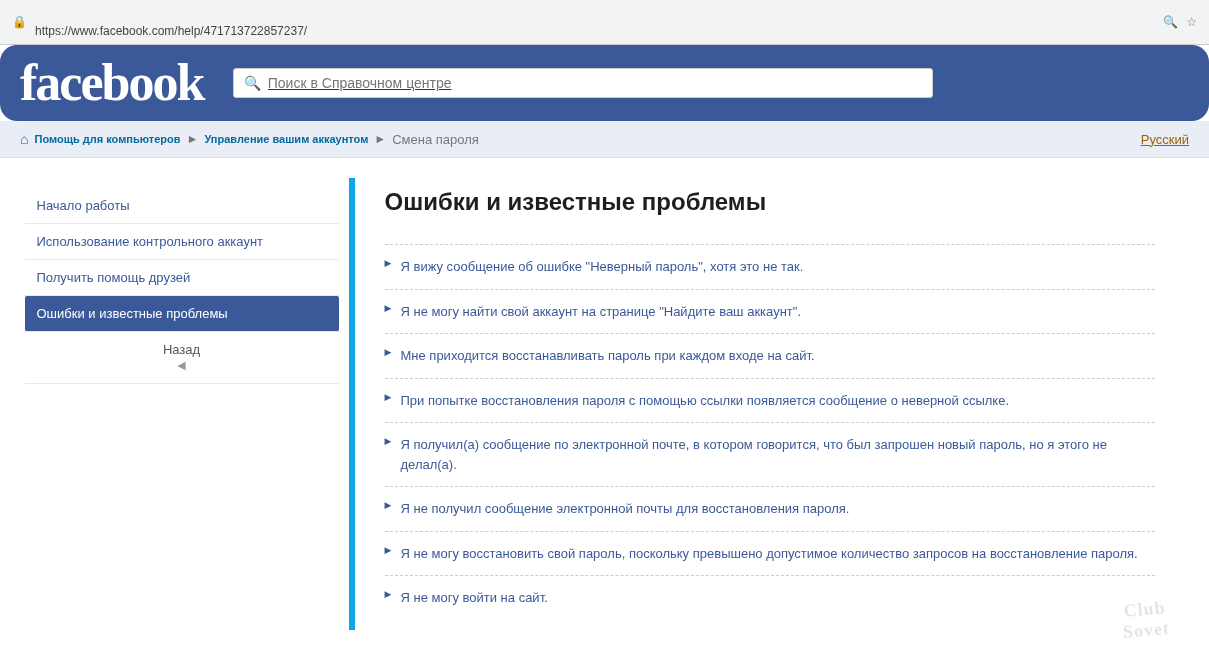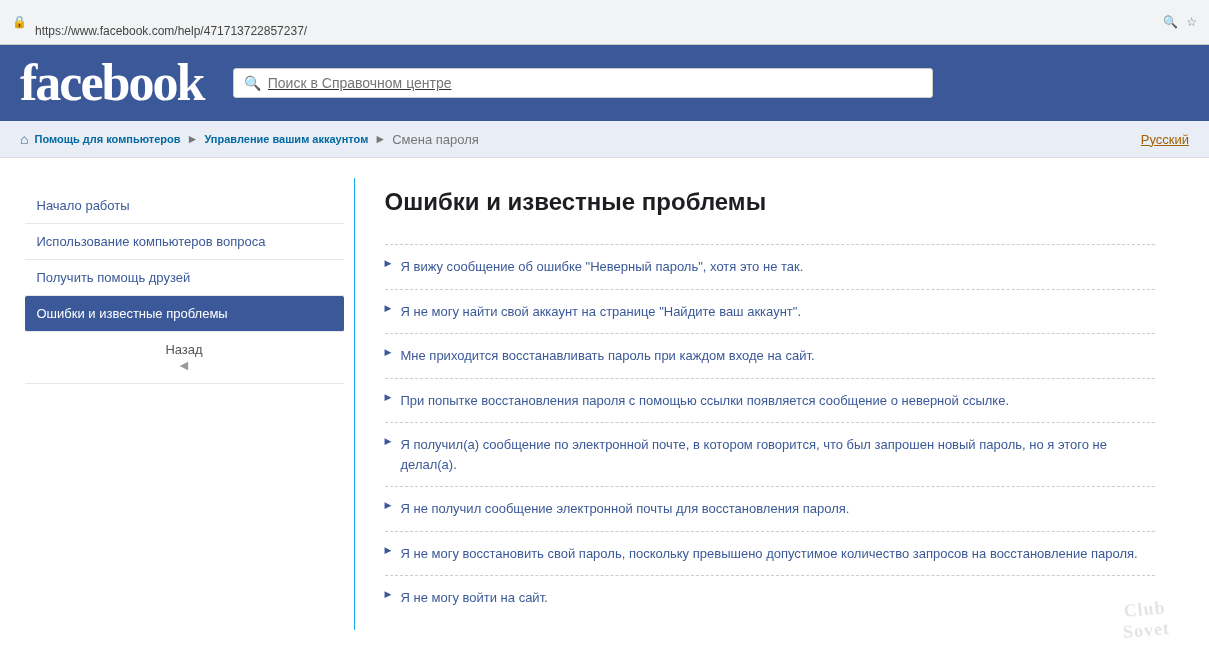--- a/index.html
+++ b/index.html
@@ -6,20 +6,21 @@
     body { font-family: Arial, Helvetica, sans-serif; font-size: 13px; color: #333; background: #fff; }
 
     
     #header {
       background: #3b5998;
       padding: 12px 20px;
       display: flex;
       align-items: center;
       gap: 20px;
       min-height: 76px;
+      border-radius: 17px;
     }
     #logo-area {
       flex-shrink: 0;
     }
     #logo-text {
       font-family: Georgia, 'Times New Roman', serif;
       font-size: 52px;
       font-weight: bold;
       color: #fff;
       letter-spacing: -2px;
@@ -94,21 +95,21 @@
       max-width: 1180px;
       margin: 0 auto;
       padding: 20px 10px;
       gap: 0;
     }
 
     
     #sidebar {
       width: 330px;
       flex-shrink: 0;
-      border-right: 1px solid #0ea5e9;
+      border-right: 6px solid #0ea5e9;
       padding-right: 10px;
       padding-top: 10px;
     }
     .sidebar-item {
       display: flex;
       align-items: center;
       justify-content: space-between;
       padding: 10px 12px;
       border-bottom: 1px solid #e8e8e8;
       cursor: pointer;
@@ -205,21 +206,21 @@
   <span id="lang-selector">Русский</span>
 </div>
 
 <div id="main-content">
 
   <div id="sidebar">
     <a class="sidebar-item">
       <span>Начало работы</span>
     </a>
     <a class="sidebar-item">
-      <span>Использование компьютеров вопроса</span>
+      <span>Использование контрольного аккаунт</span>
     </a>
     <a class="sidebar-item">
       <span>Получить помощь друзей</span>
     </a>
     <a class="sidebar-item active">
       <span>Ошибки и известные проблемы</span>
     </a>
     <a class="sidebar-item" style="color:#555;flex-direction:column;">
       <span>Назад</span>
       <span class="back-arrow">◄</span>

